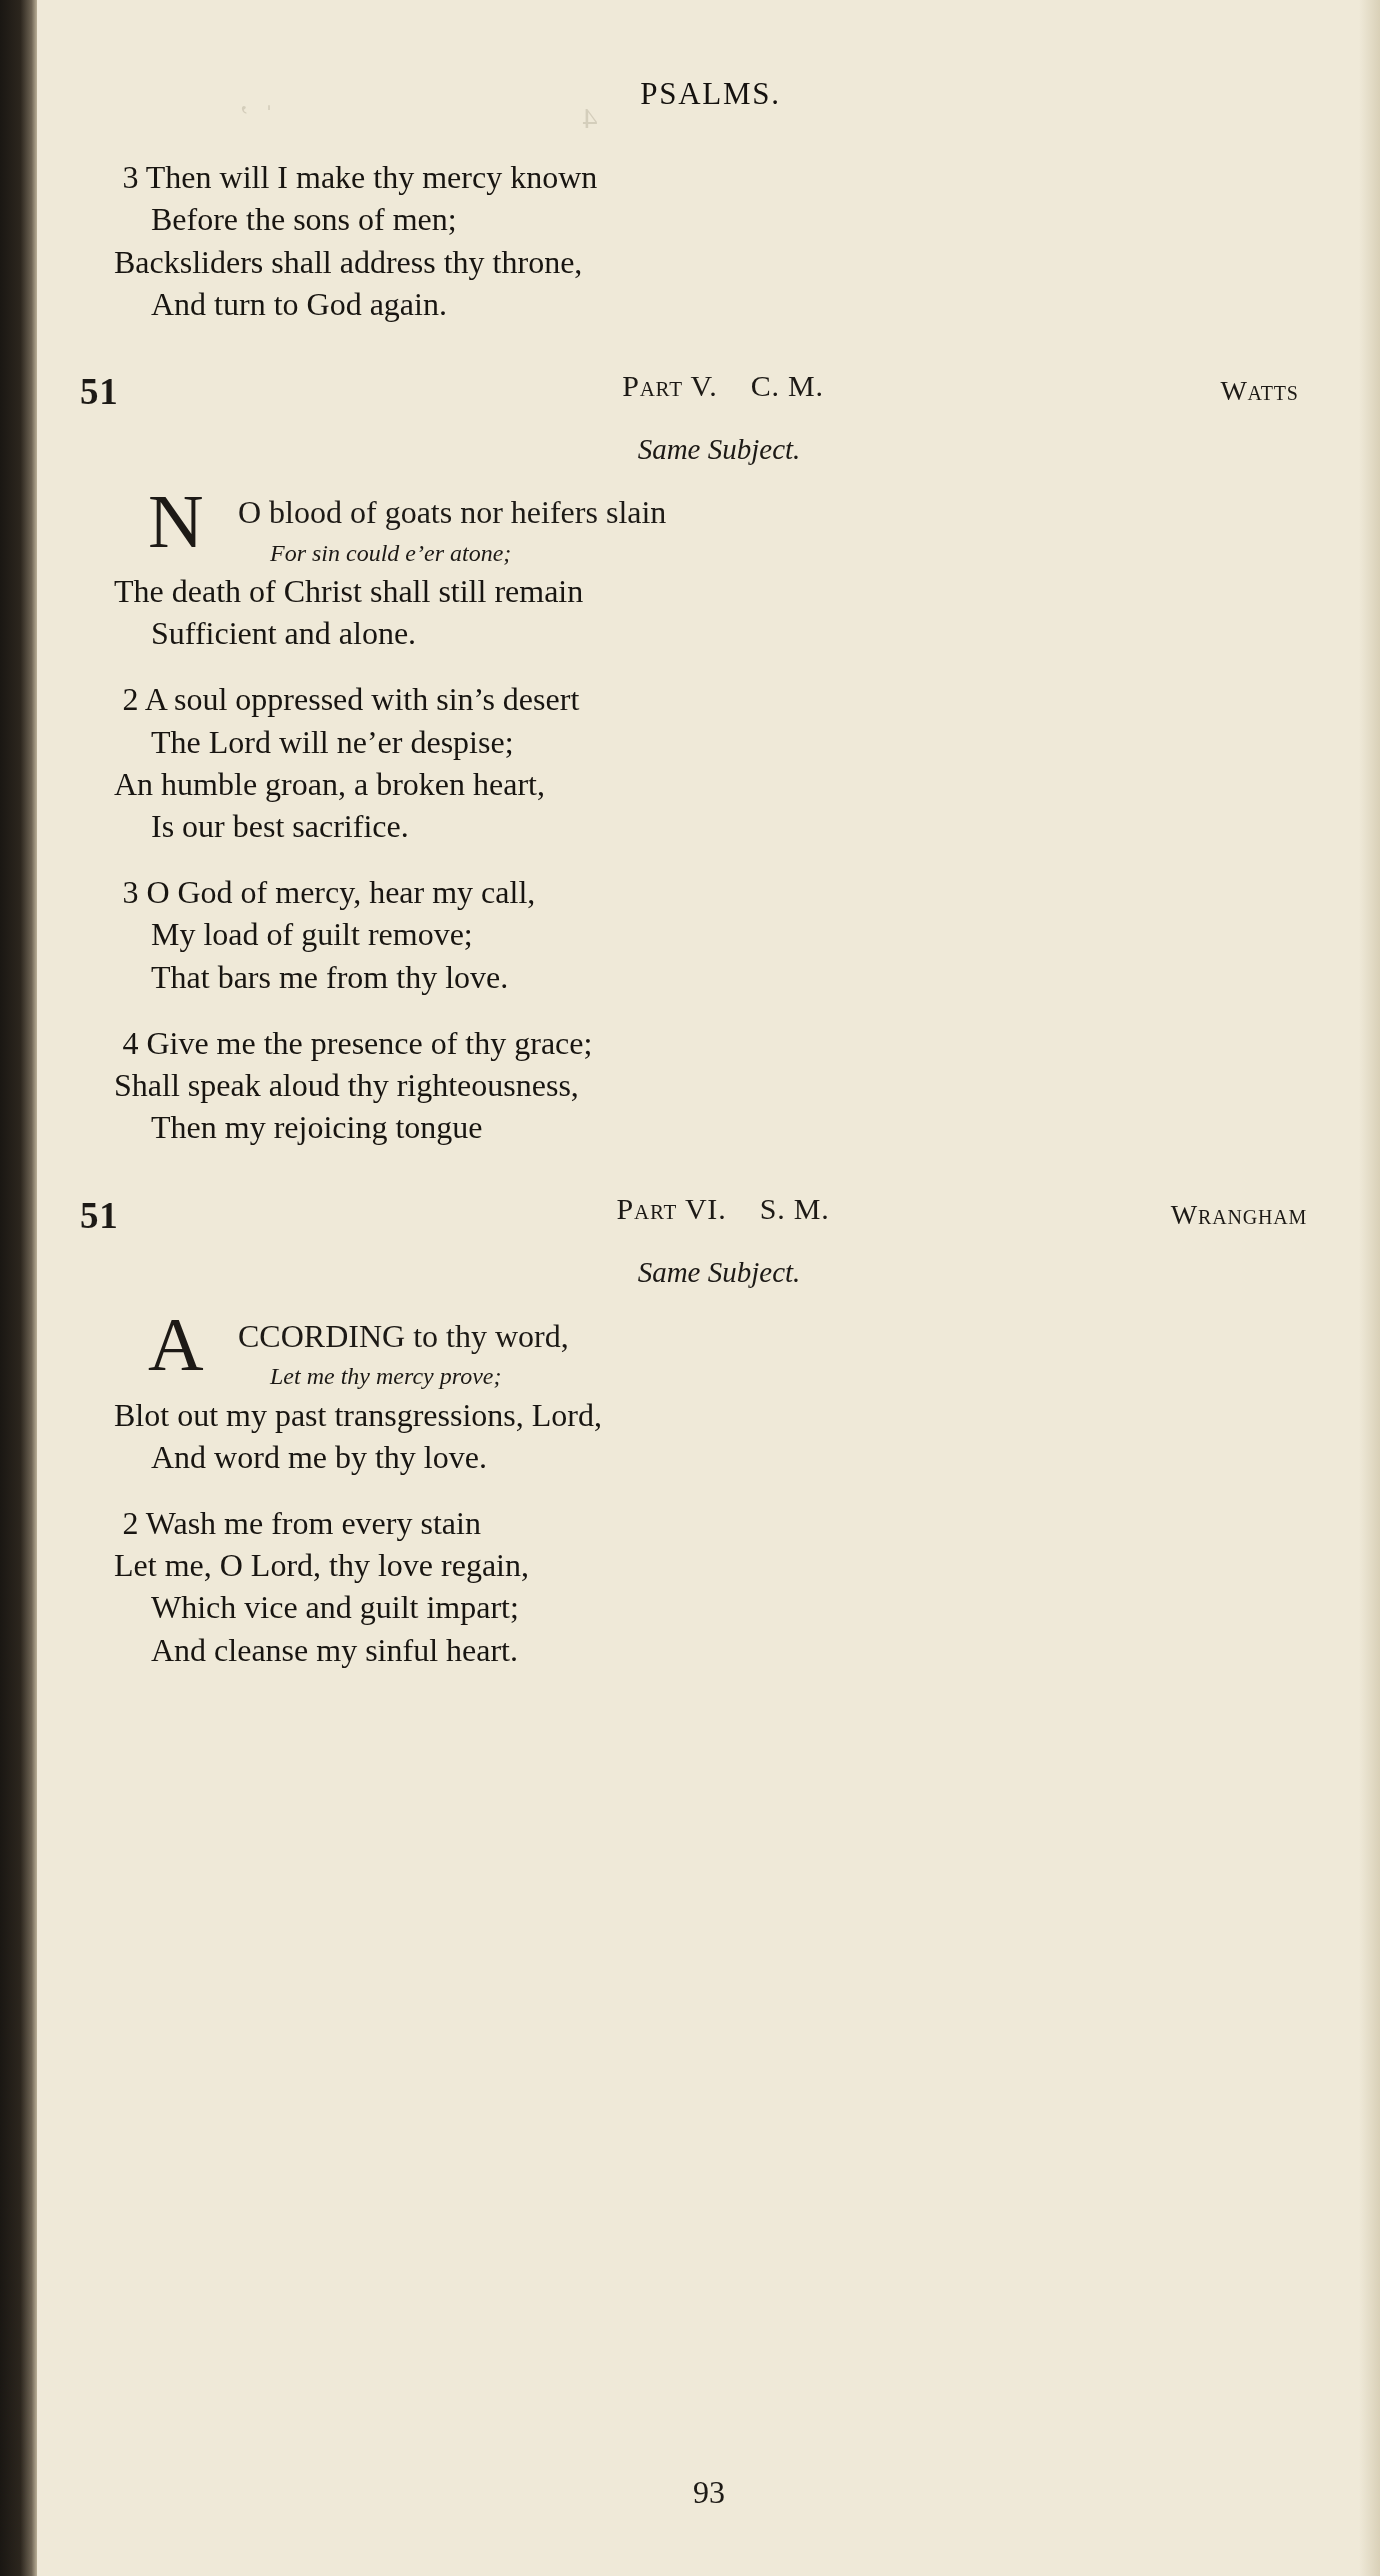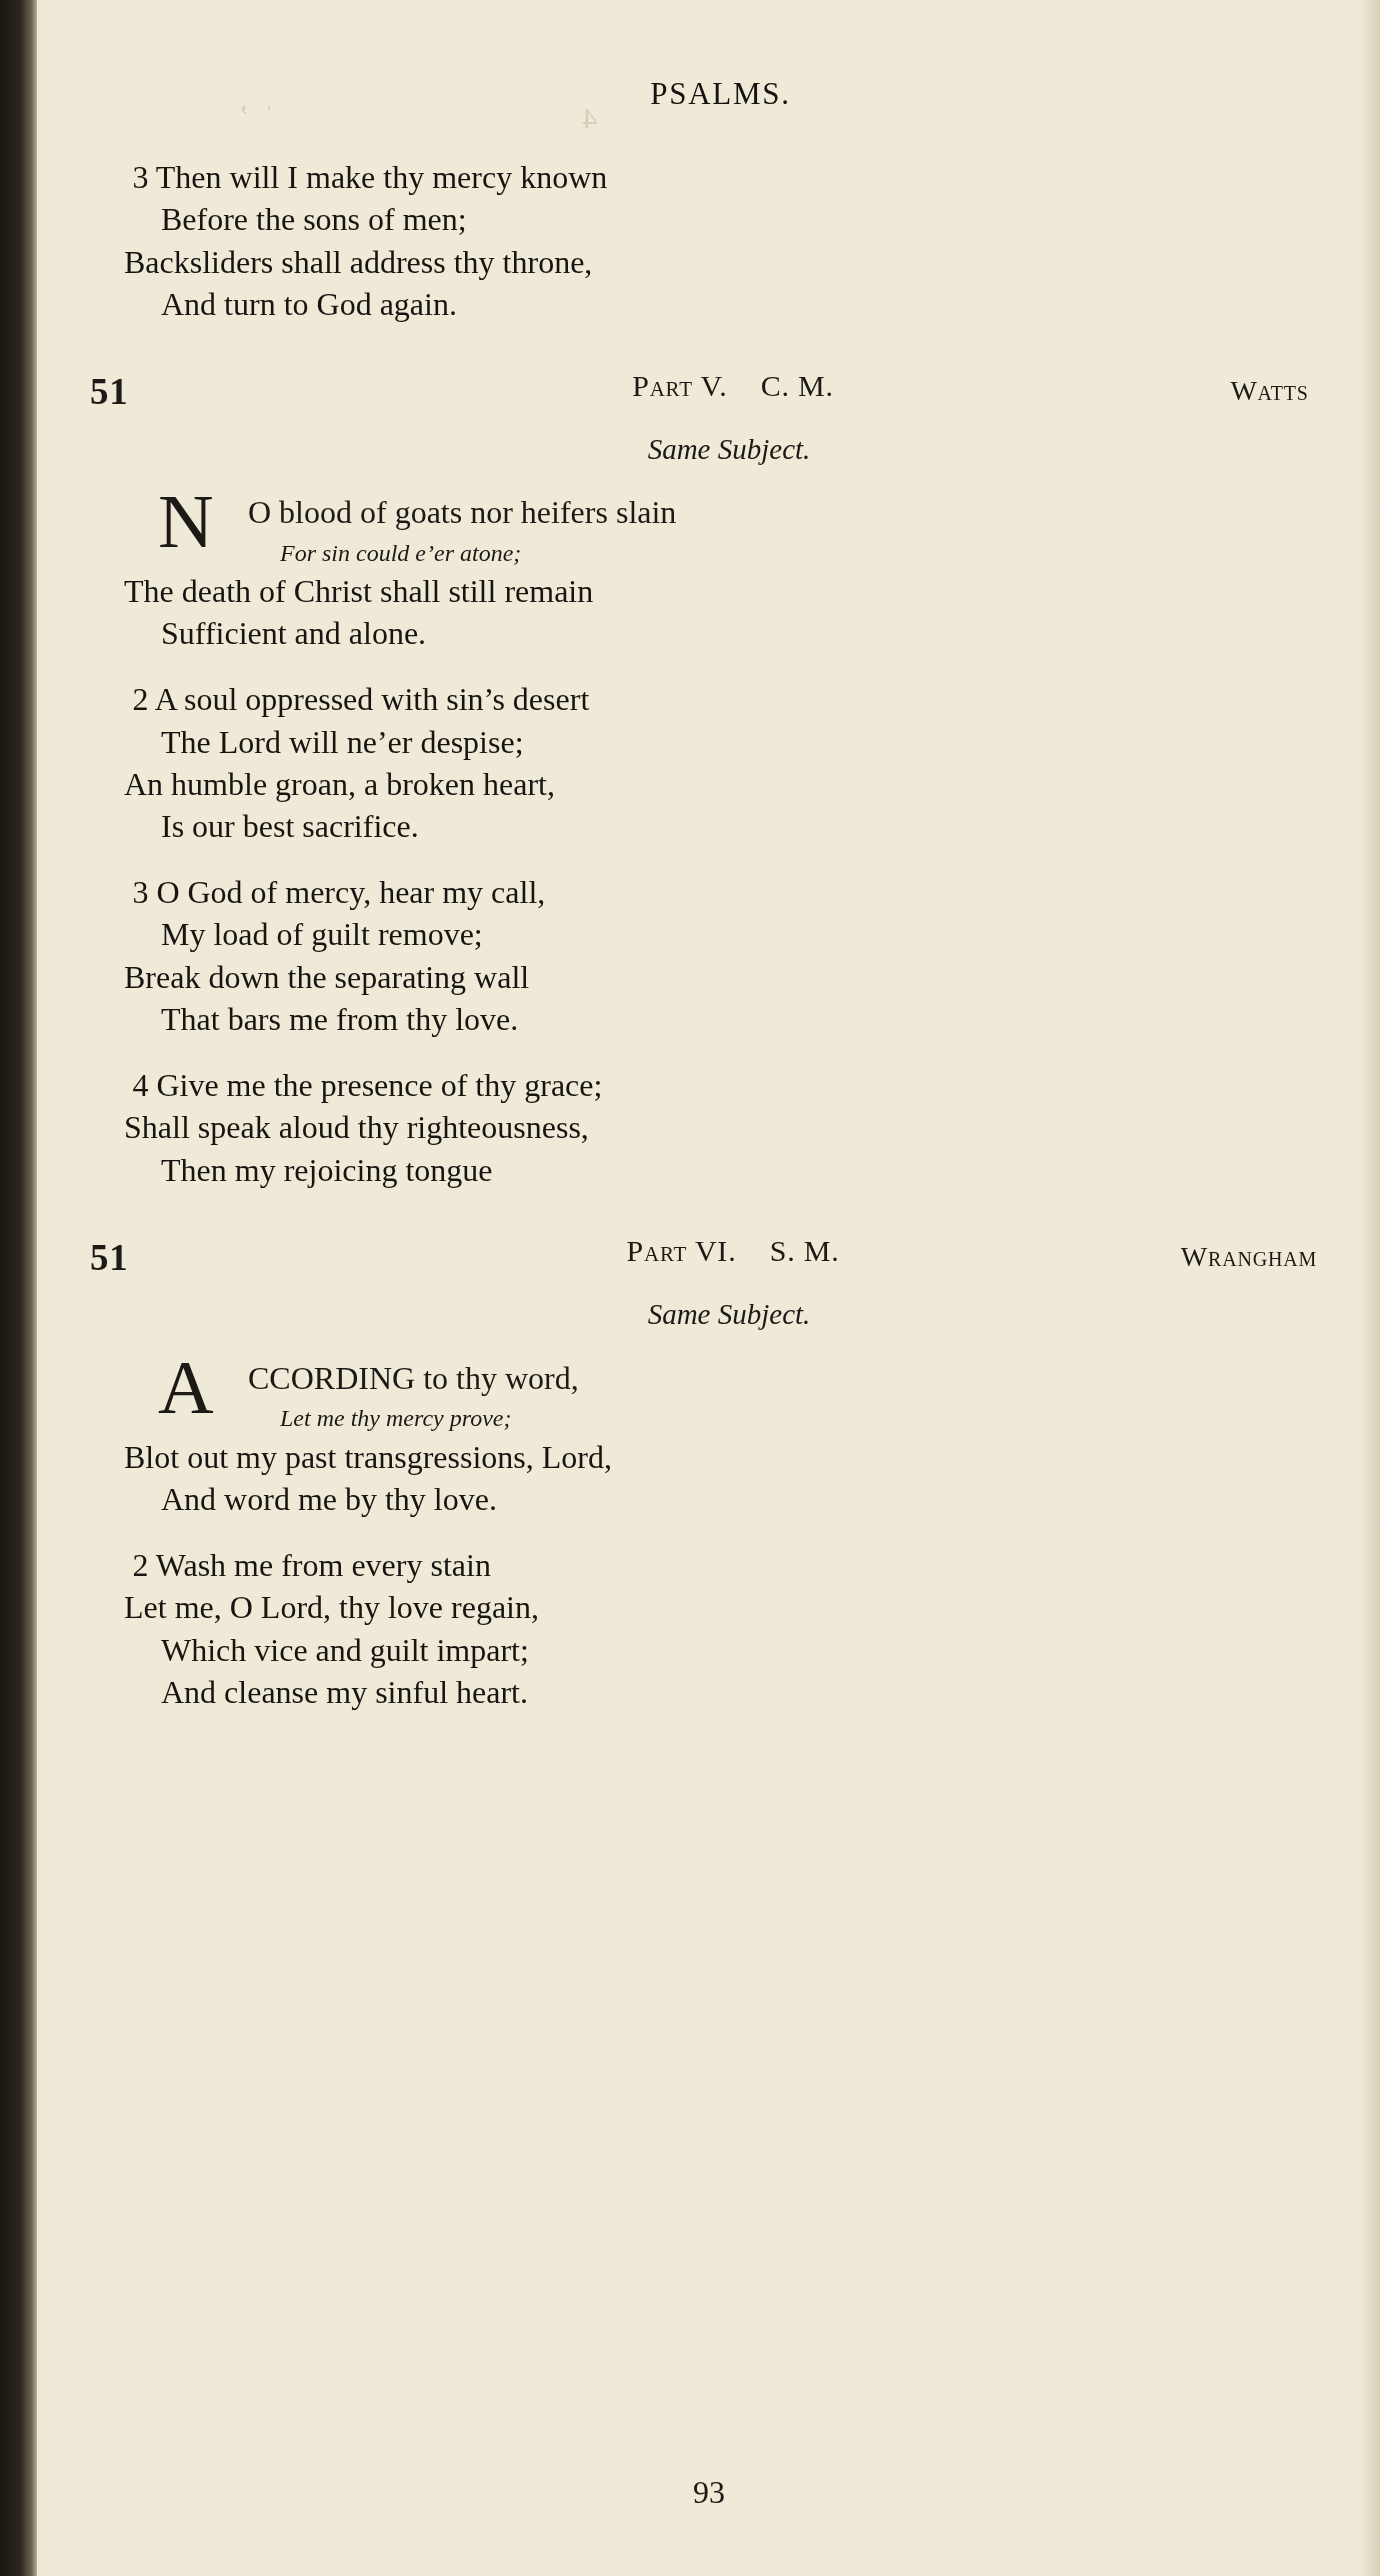--- a/index.html
+++ b/index.html
@@ -30,21 +30,21 @@
     pointer-events: none;
   }
   .page {
     position: absolute;
     left: 37px; top: 0;
     width: 1344px; height: 2576px;
     padding: 0;
   }
   .content {
     position: absolute;
-    left: 87px;
+    left: 77px;
     top: 76px;
     width: 1193px;
   }
   .running-head {
     text-align: center;
     font-size: 31px;
     letter-spacing: 1.7px;
     font-variant: small-caps;
     text-transform: uppercase;
     margin: 0 0 49px 0;
@@ -200,21 +200,20 @@
     <div class="stanza">
       <div class="line ind3">2 A soul oppressed with sin’s desert</div>
       <div class="line ind1">The Lord will ne’er despise;</div>
       <div class="line ind0">An humble groan, a broken heart,</div>
       <div class="line ind1">Is our best sacrifice.</div>
     </div>
 
     <div class="stanza">
       <div class="line ind3">3 O God of mercy, hear my call,</div>
       <div class="line ind1">My load of guilt remove;</div>
-      <div class="line ind0">Break down the separating wall</div>
       <div class="line ind1">That bars me from thy love.</div>
     </div>
 
     <div class="stanza">
       <div class="line ind3">4 Give me the presence of thy grace;</div>
       <div class="line ind0">Shall speak aloud thy righteousness,</div>
       <div class="line ind1">Then my rejoicing tongue</div>
     </div>
 
     <div class="hymn-head">

